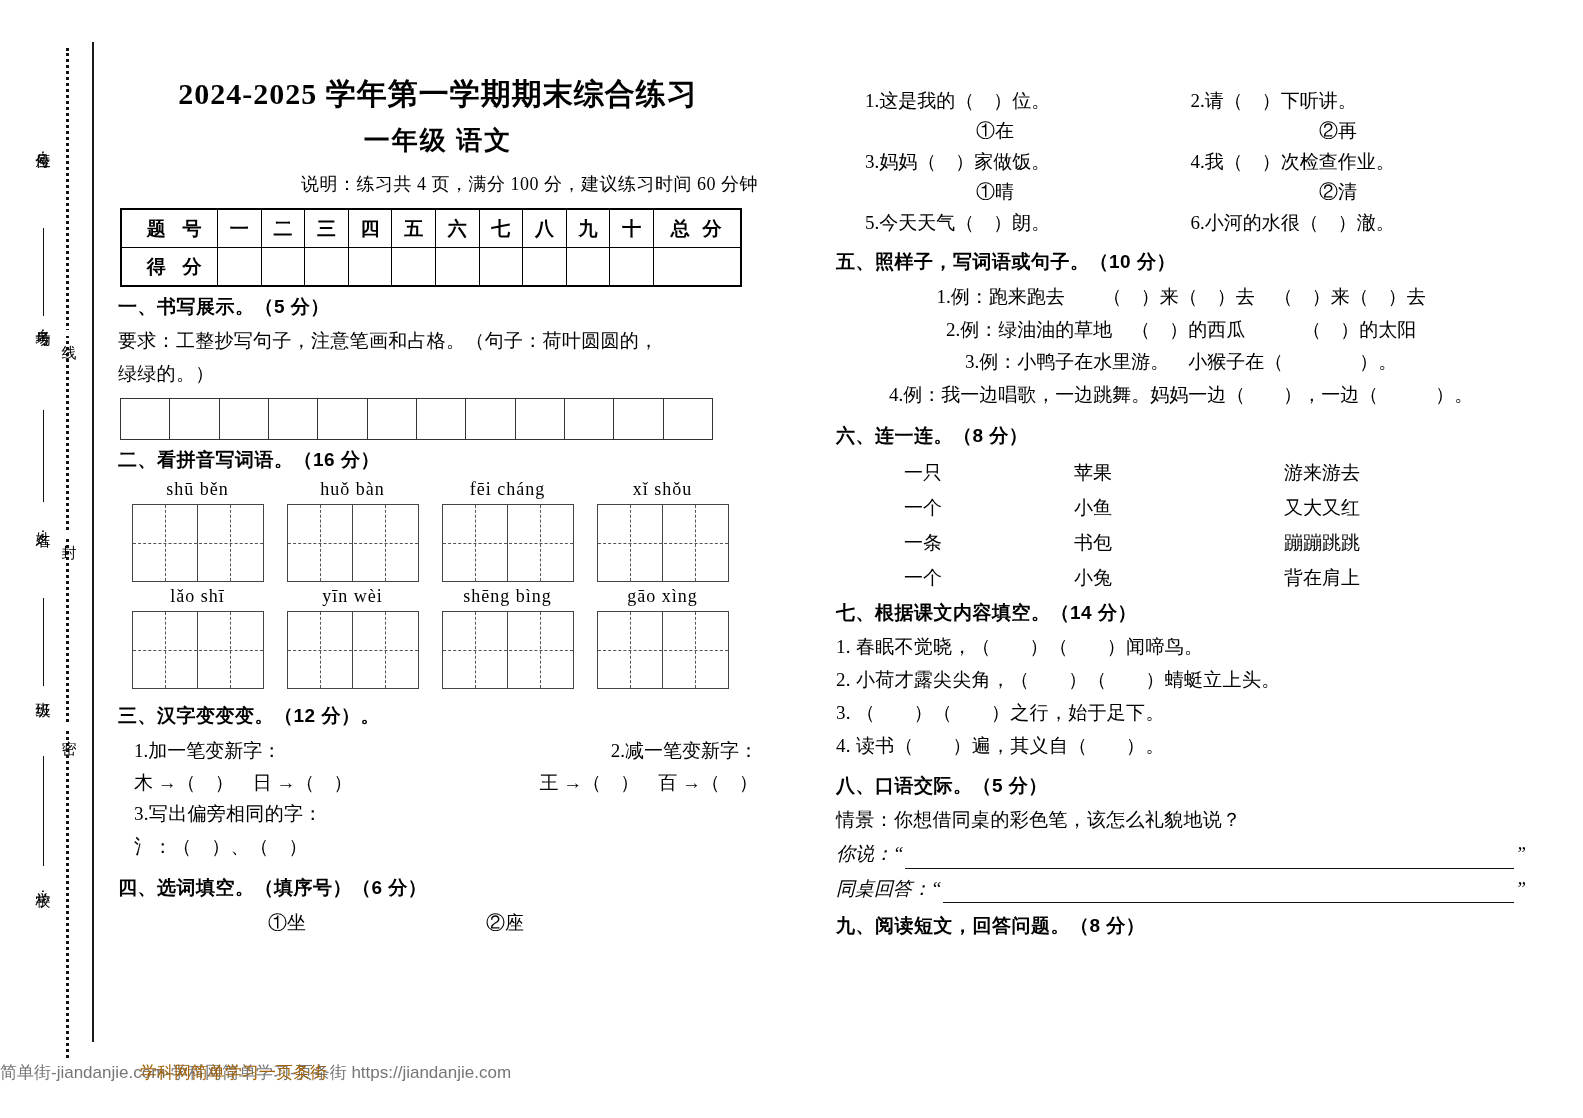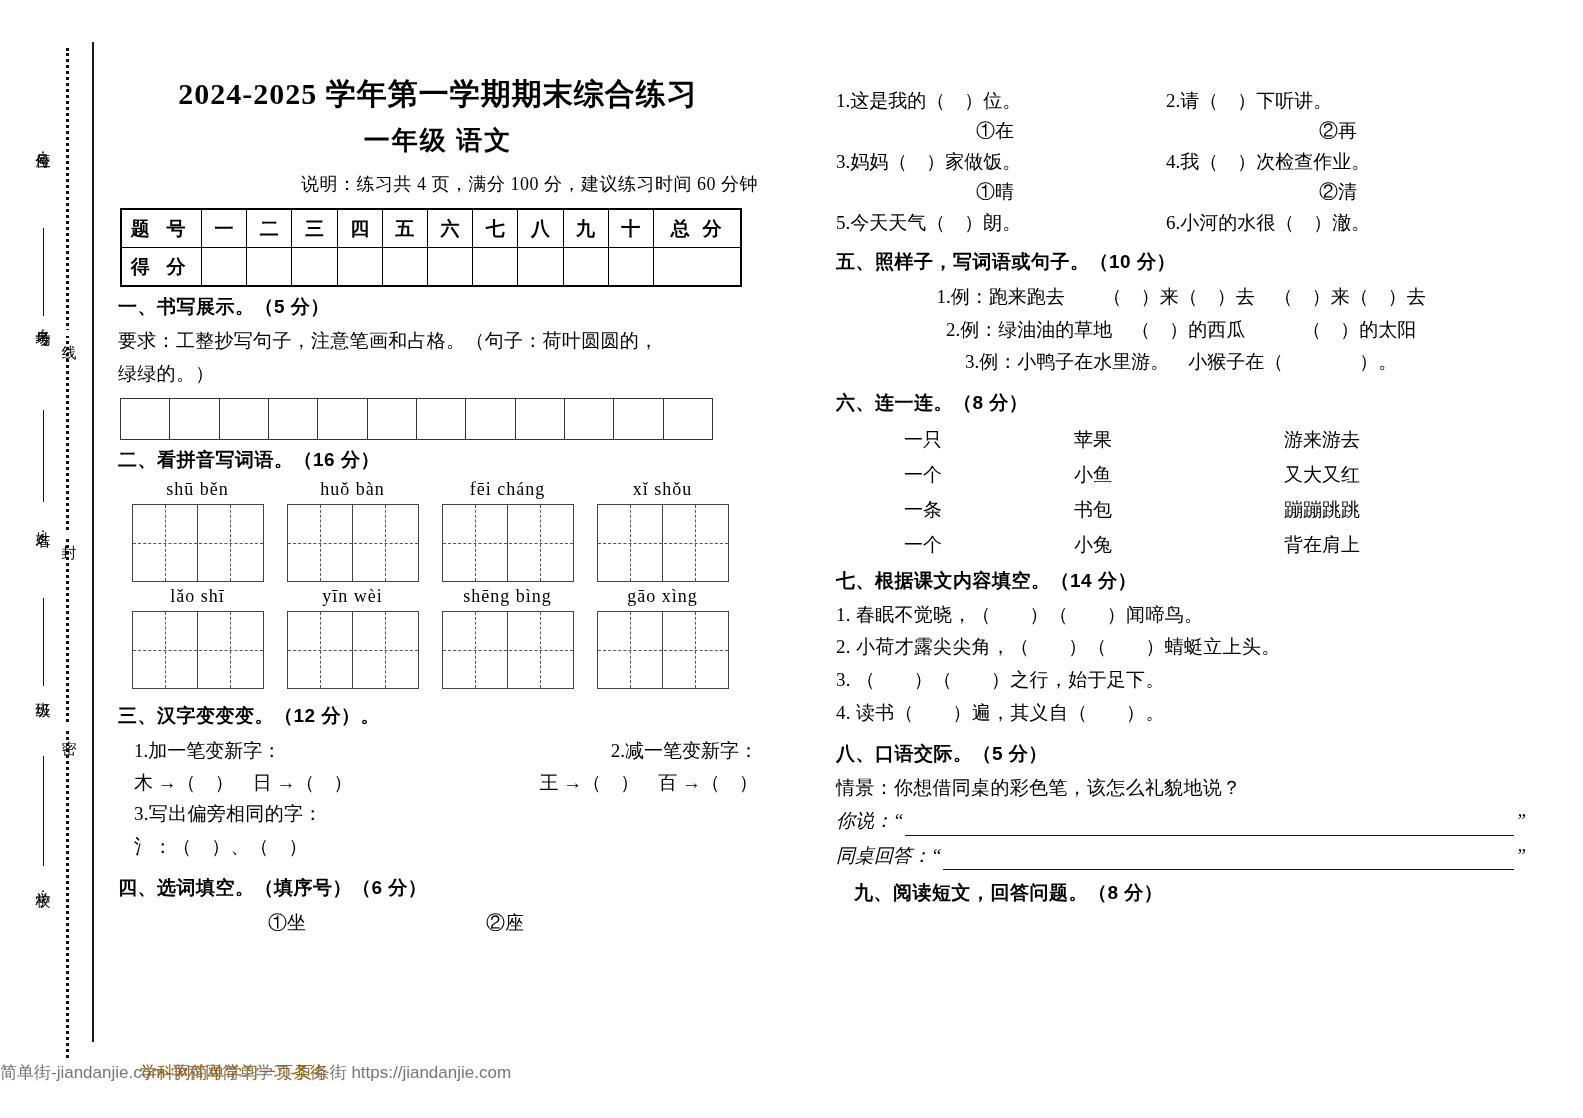--- a/index.html
+++ b/index.html
@@ -114,21 +114,21 @@
     border: 2px solid #000;
   }
   table.score-table td {
     border: 1px solid #000;
     height: 35px;
     text-align: center;
     font-size: 19px;
     font-weight: 700;
     font-family: "Liberation Serif", "DejaVu Serif", serif;
   }
-  td.st-head { width: 78px; letter-spacing: 6px; padding-left: 0; }
+  td.st-head { width: 78px; letter-spacing: 6px; padding-left: 16px; }
   td.st-total { width: 82px; letter-spacing: 4px; padding-left: 3px; }
 
   
   .q-head {
     font-family: "Liberation Sans", "DejaVu Sans", sans-serif;
     font-weight: 700;
     font-size: 19px;
     margin: 7px 0 6px 0;
     letter-spacing: .5px;
   }
@@ -228,21 +228,21 @@
     margin: 0 1px;
   }
   .answer-line .endq { white-space: nowrap; }
 
   
   .choice-row {
     display: flex;
     font-size: 19px;
     line-height: 1.6;
   }
-  .choice-row .c1 { width: 330px; }
+  .choice-row .c1 { width: 330px; margin-left: 29px; }
   .choice-row .c2 { width: 340px; }
   .choice-line {
     display: flex;
     font-size: 19px;
     line-height: 1.6;
   }
   .choice-line .o1 { width: 330px; padding-left: 140px; }
   .choice-line .o2 { width: 340px; padding-left: 142px; }
 
   .xuanci-opts {
@@ -465,20 +465,23 @@
   <div class="q-head" style="margin-top:11px;">五、照样子，写词语或句子。（10 分）</div>
   <div class="ex-row">
       <span>1.例：跑来跑去　　（　）来（　）去　（　）来（　）去</span>
     </div>
   <div class="ex-row">
       <span>2.例：绿油油的草地　（　）的西瓜　　　（　）的太阳</span>
     </div>
   <div class="ex-row">
       <span>3.例：小鸭子在水里游。　小猴子在（　　　　）。</span>
     </div>
+  <div class="ex-row">
+      <span>4.例：我一边唱歌，一边跳舞。妈妈一边（　　），一边（　　　）。</span>
+    </div>
 
   <div class="q-head" style="margin-top:11px;">六、连一连。（8 分）</div>
   <div class="match-grid">
     <div class="match-row">
       <div class="mc mc-a">一只</div>
       <div class="mc mc-b">苹果</div>
       <div class="mc mc-c">游来游去</div>
     </div>
     <div class="match-row">
       <div class="mc mc-a">一个</div>
@@ -509,19 +512,19 @@
     <span class="lead">你说：“</span>
     <span class="blank"></span>
     <span class="endq">”</span>
   </div>
   <div class="answer-line">
     <span class="lead">同桌回答：“</span>
     <span class="blank"></span>
     <span class="endq">”</span>
   </div>
 
-  <div class="q-head" style="margin-top:10px;margin-left:18px;">九、阅读短文，回答问题。（8 分）</div>
+  <div class="q-head" style="margin-top:10px;">九、阅读短文，回答问题。（8 分）</div>
 </div>
 
 <div class="footer-wm">
   <div class="wm-line wm-a">简单街-jiandanjie.com-学科网简单学习-页条街 https://jiandanjie.com</div>
   <div class="wm-line wm-b" style="padding-left:140px;">学科网简单学习一页条街</div>
 </div>
 
 </body></html>

